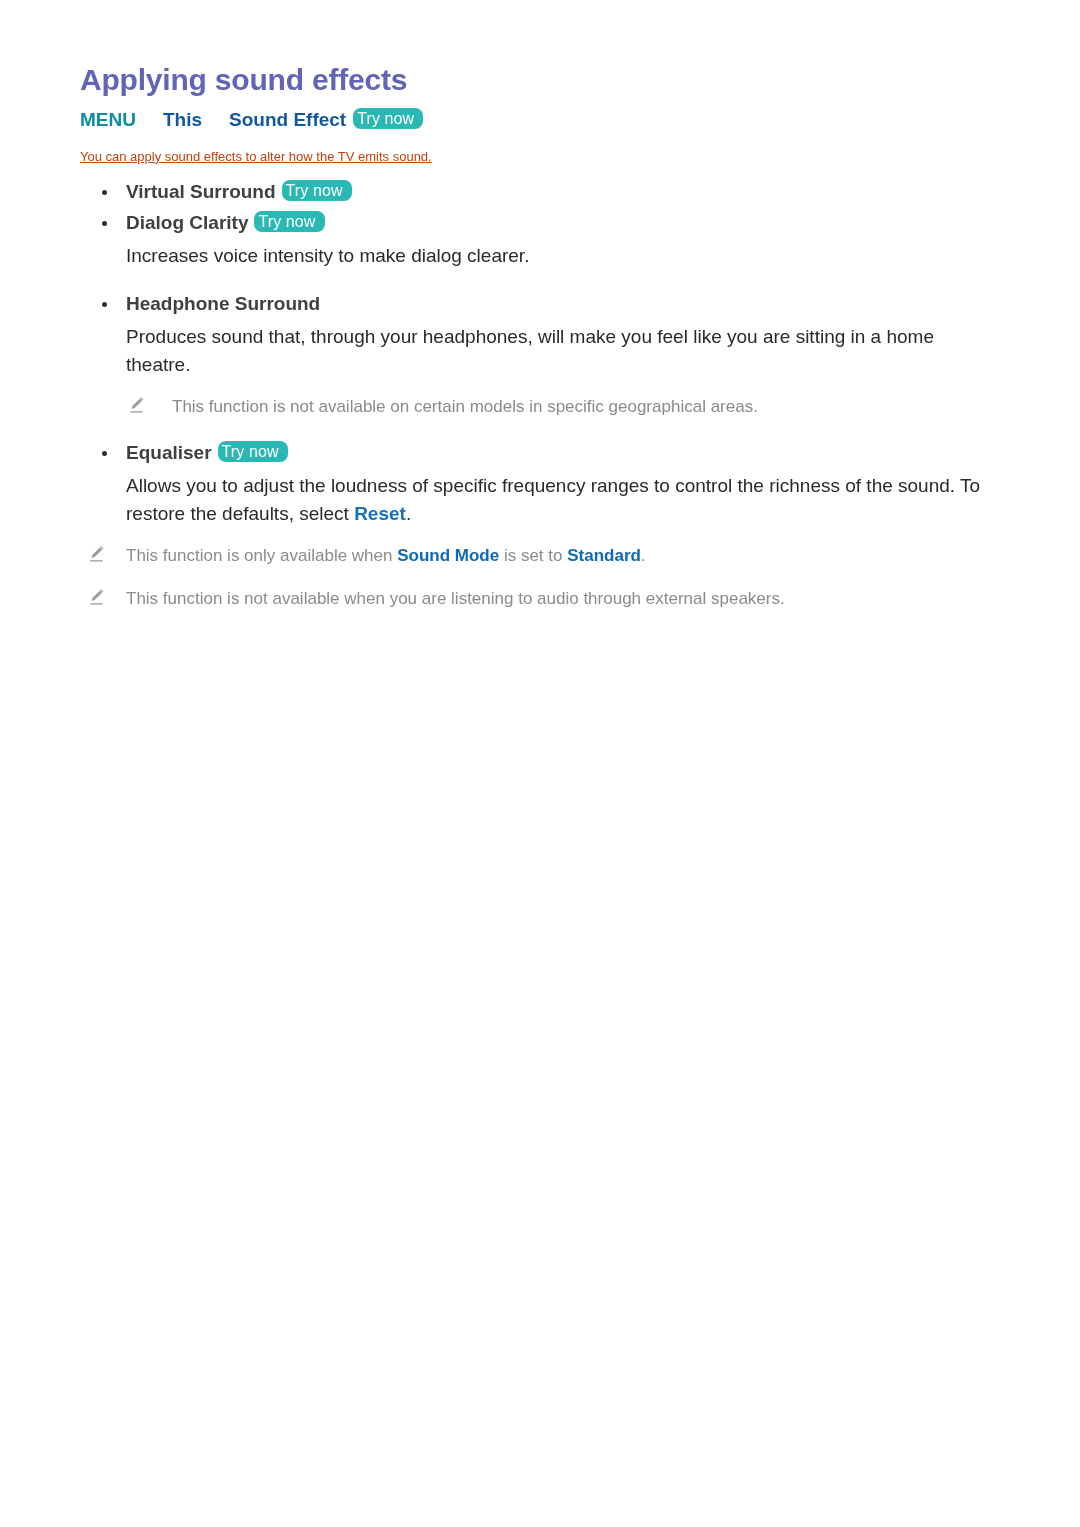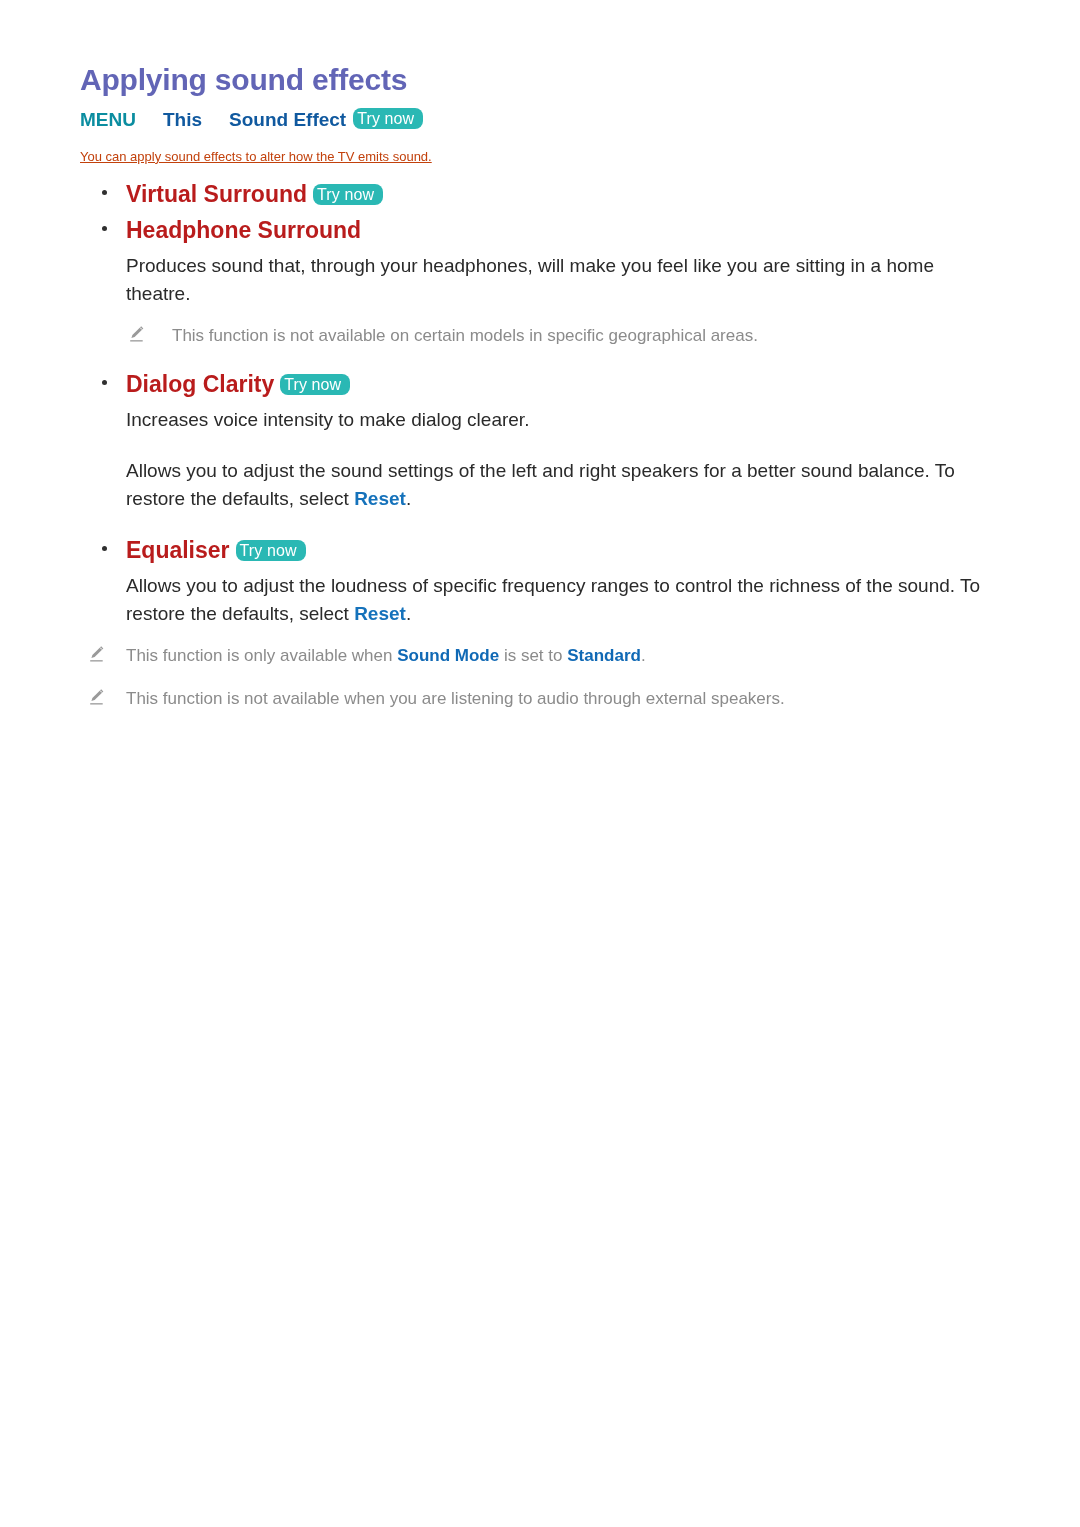--- a/index.html
+++ b/index.html
@@ -85,23 +85,23 @@
   .bullet-dot {
     position: absolute;
     left: 22px;
     top: 10px;
     width: 5px;
     height: 5px;
     border-radius: 50%;
     background: #303030;
   }
   .bullet-label {
-    font-size: 23px;
-    font-weight: bold;
-    color: #b91c1c;
+    font-size: 19px;
+    font-weight: bold;
+    color: #404040;
   }
   .bullet-row .try-now { margin-left: 6px; }
 
   .bullet-desc {
     font-size: 19px;
     color: #2a2a2a;
     line-height: 1.5;
     margin: 0 0 22px 0;
     padding-left: 46px;
     max-width: 905px;
@@ -151,20 +151,28 @@
     <span class="menu-root">MENU</span><span class="menu-step">This</span><span class="menu-step">Sound Effect</span><span class="try-now">Try now</span>
   </div>
 
   <p class="intro">You can apply sound effects to alter how the TV emits sound.</p>
 
   <div class="bullet-block">
     <div class="bullet-row">
       <span class="bullet-dot"></span>
       <span class="bullet-label">Virtual Surround</span><span class="try-now">Try now</span>
     </div>
+  </div>
+
+  <div class="bullet-block">
+    <div class="bullet-row">
+      <span class="bullet-dot"></span>
+      <span class="bullet-label">Dialog Clarity</span><span class="try-now">Try now</span>
+    </div>
+    <p class="bullet-desc">Increases voice intensity to make dialog clearer.</p>
   </div>
 
   <div class="bullet-block">
     <div class="bullet-row">
       <span class="bullet-dot"></span>
       <span class="bullet-label">Headphone Surround</span>
     </div>
     <p class="bullet-desc tight">Produces sound that, through your headphones, will make you feel like you are sitting in a home theatre.</p>
     <div class="note-row indented">
       <span class="note-icon">
@@ -172,29 +180,20 @@
           <path d="M13.2 1.3 L15.3 3.4 L6.6 12.1 L3.4 13.1 L4.4 9.9 Z" fill="#9a9a9a"></path>
           <path d="M12.0 2.5 L14.1 4.6" stroke="#ffffff" stroke-width="1" fill="none"></path>
           <rect x="2.2" y="15.2" width="12.5" height="1.3" fill="#9a9a9a"></rect>
         </svg>
       </span>
       <span>This function is not available on certain models in specific geographical areas.</span>
     </div>
   </div>
 
   <div class="bullet-block">
-    <div class="bullet-row">
-      <span class="bullet-dot"></span>
-      <span class="bullet-label">Dialog Clarity</span><span class="try-now">Try now</span>
-    </div>
-    <p class="bullet-desc">Increases voice intensity to make dialog clearer.</p>
-  </div>
-
-  <div class="bullet-block">
-    <p class="bullet-desc"><span>Allows you to adjust the sound settings of the left and right speakers for a better sound balance. To restore the defaults, select </span><span class="kw">Reset</span><span>.</span></p>
   </div>
 
   <div class="bullet-block">
     <div class="bullet-row">
       <span class="bullet-dot"></span>
       <span class="bullet-label">Equaliser</span><span class="try-now">Try now</span>
     </div>
     <p class="bullet-desc tight"><span>Allows you to adjust the loudness of specific frequency ranges to control the richness of the sound. To restore the defaults, select </span><span class="kw">Reset</span><span>.</span></p>
   </div>
 

